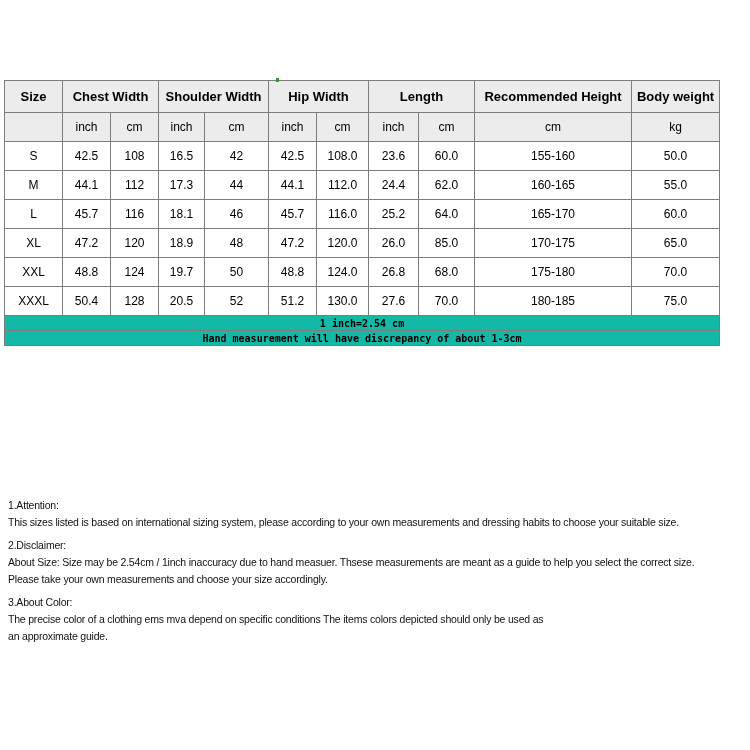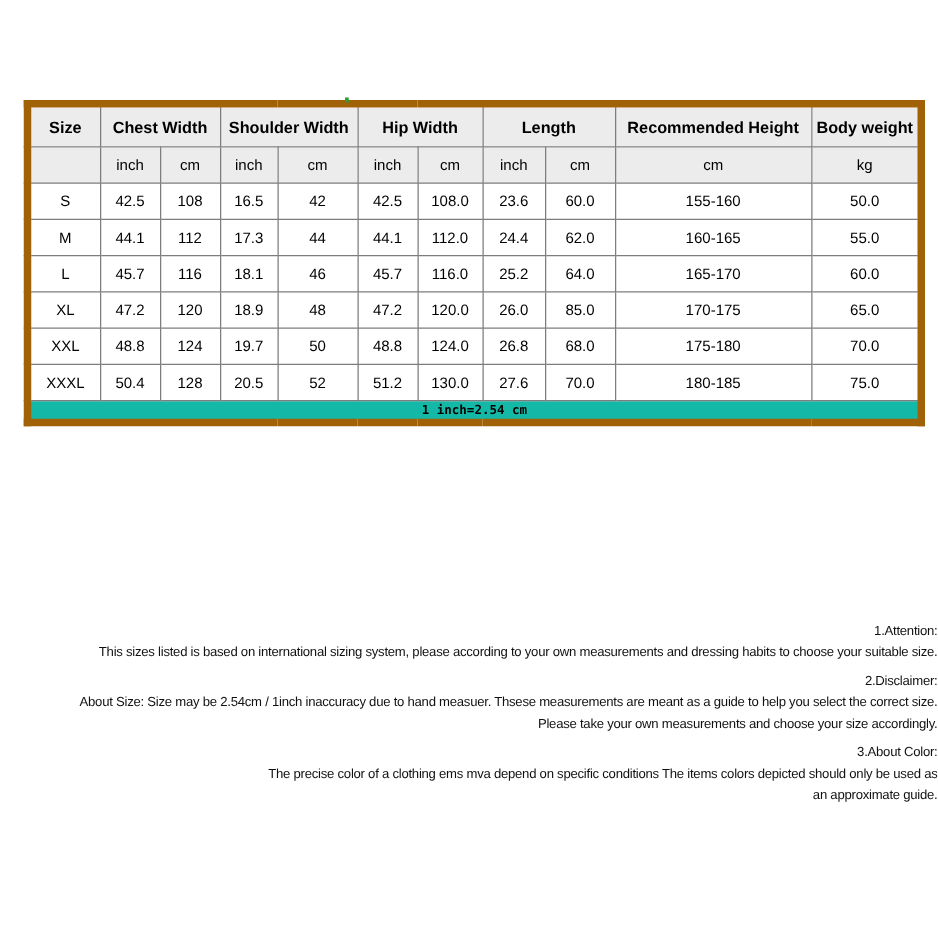--- a/index.html
+++ b/index.html
@@ -3,43 +3,43 @@
 <meta charset="utf-8">
 <style>
   html,body{margin:0;padding:0;}
   body{
     width:750px;height:750px;background:#ffffff;
     font-family:"Liberation Sans",sans-serif;color:#000000;
   }
   .page{position:relative;width:750px;height:750px;background:#ffffff;overflow:hidden;}
 
   .size-table{
-    position:absolute;left:19px;top:80px;width:715px;
+    position:absolute;left:4px;top:80px;width:715px;
     border-collapse:collapse;table-layout:fixed;
-    border:6px solid #a16207;
+    border:1px solid #a16207;
   }
   .size-table th,.size-table td{
     border:1px solid #7d7d7d;
     text-align:center;vertical-align:middle;
     padding:0;overflow:hidden;
   }
   .size-table thead th{background:#ececec;}
   tr.row-group th{height:31px;font-size:13px;font-weight:bold;}
   tr.row-units th{height:28px;font-size:12px;font-weight:normal;}
   tr.data-row td{height:28px;font-size:12px;background:#ffffff;}
   tr.footnote-row td{
     height:14px;font-size:10px;font-weight:bold;
     font-family:"DejaVu Sans Mono",monospace;background:#14b8a6;
   }
 
   .green-dot{position:absolute;left:276px;top:78px;width:3px;height:4px;background:#2f9e2f;z-index:2;}
 
   .notes{
     position:absolute;left:8px;top:497px;width:742px;
-    font-size:10.5px;line-height:17px;letter-spacing:-0.2px;color:#111111;text-align:right;
+    font-size:10.5px;line-height:17px;letter-spacing:-0.2px;color:#111111;
   }
   .note-section{margin:0 0 6px 0;}
   .note-heading,.note-line{white-space:nowrap;}
 </style>
 </head>
 <body>
 
 <div class="page">
   <div class="green-dot"></div>
 
@@ -156,20 +156,23 @@
           <td>51.2</td>
           <td>130.0</td>
           <td>27.6</td>
           <td>70.0</td>
           <td>180-185</td>
           <td>75.0</td>
         </tr>
         <tr class="footnote-row">
           <td colspan="11">1 inch=2.54 cm</td>
         </tr>
+        <tr class="footnote-row">
+          <td colspan="11">Hand measurement will have discrepancy of about 1-3cm</td>
+        </tr>
       </tbody>
   </table>
 
   <div class="notes">
       <div class="note-section">
         <div class="note-heading">1.Attention:</div>
         <div class="note-line">This sizes listed is based on international sizing system, please according to your own measurements and dressing habits to choose your suitable size.</div>
       </div>
       <div class="note-section">
         <div class="note-heading">2.Disclaimer:</div>

